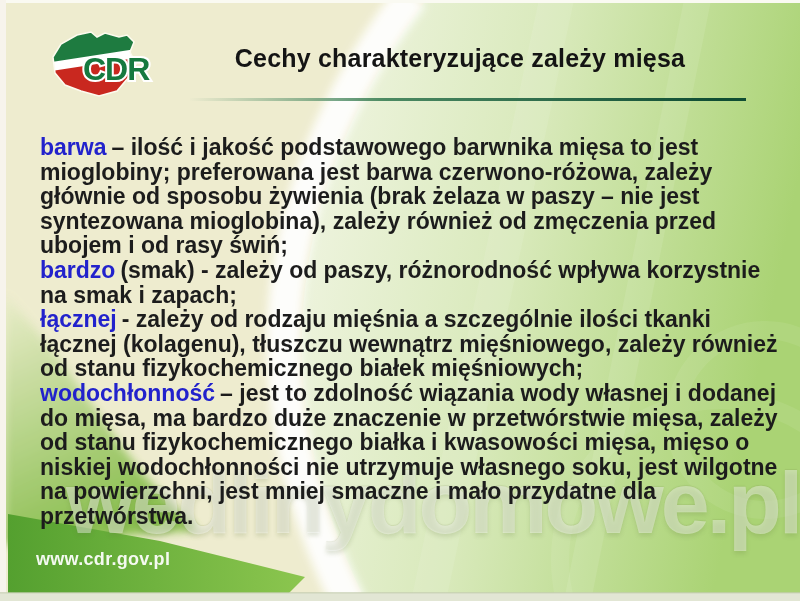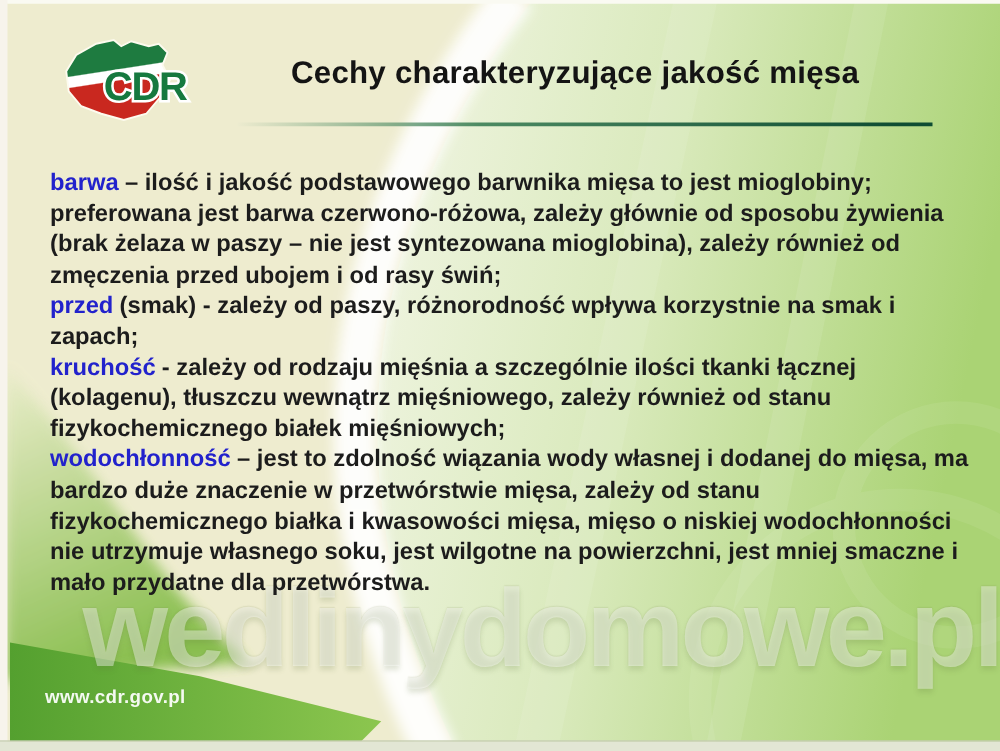--- a/index.html
+++ b/index.html
@@ -18,36 +18,36 @@
     text-align:center;font-size:25px;font-weight:bold;color:#141414;
     letter-spacing:0.2px;white-space:nowrap;
   }
   .title-rule{
     position:absolute;left:190px;top:98px;width:556px;height:3px;
     background:linear-gradient(to right, rgba(210,222,204,0.05), #4c8a62 35%, #0f4d33 95%, #0f4d33);
   }
 
   .content{
     position:absolute;left:40px;top:135px;width:744px;
-    font-size:19px;font-weight:bold;color:#1c1c1c;line-height:24.6px;
+    font-size:23px;font-weight:bold;color:#1c1c1c;line-height:24.6px;
   }
   .content p{margin:0;padding:0;}
   .term{color:#2222cc;margin-right:5px;}
 
   .watermark{
     position:absolute;left:66px;top:452px;width:760px;
     font-size:88px;font-weight:bold;letter-spacing:-3px;white-space:nowrap;
     color:rgba(255,255,255,0.40);
     text-shadow:0 3px 4px rgba(96,118,60,0.18), 0 -1px 1px rgba(120,135,80,0.15);
     pointer-events:none;
   }
 
   .footer-url{
     position:absolute;left:36px;top:549px;
-    font-size:15px;font-weight:600;color:rgba(255,255,255,0.93);
+    font-size:18px;font-weight:600;color:rgba(255,255,255,0.93);
     letter-spacing:0.3px;
   }
 </style>
 </head>
 <body>
 
 <svg class="bg" viewBox="0 0 800 601" preserveAspectRatio="none">
   <defs>
     <linearGradient id="gMain" x1="0" y1="0" x2="1" y2="0.25">
       <stop offset="0" stop-color="#f3f6e6"></stop>
@@ -105,23 +105,23 @@
         <stop offset="0.575" stop-color="#ffffff"></stop>
         <stop offset="0.59" stop-color="#c9281f"></stop>
         <stop offset="1" stop-color="#c9281f"></stop>
       </linearGradient>
     </defs>
     <path d="M30,8 L44,5 L50,10 L58,6 L72,10 L80,8 L87,15 L83,25 L89,37 L81,51 L70,64 L52,69 L34,64 L18,58 L8,46 L6,30 L14,17 Z" fill="url(#gFlag)" stroke="#fdfbef" stroke-width="1.5"></path>
     <text x="36" y="53" font-family="Liberation Sans, sans-serif" font-size="32" font-weight="bold" letter-spacing="-1" fill="#16793f" stroke="#ffffff" stroke-width="4" paint-order="stroke fill">CDR</text>
   </svg>
 </div>
 
-<div class="title">Cechy charakteryzujące jakość mięsa</div>
+<div class="title">Cechy charakteryzujące zależy mięsa</div>
 <div class="title-rule"></div>
 
 <div class="content">
   <p><span class="term">barwa</span><span class="rest">– ilość i jakość podstawowego barwnika mięsa to jest mioglobiny; preferowana jest barwa czerwono-różowa, zależy głównie od sposobu żywienia (brak żelaza w paszy – nie jest syntezowana mioglobina), zależy również od zmęczenia przed ubojem i od rasy świń;</span></p>
-  <p><span class="term">przed</span><span class="rest">(smak) - zależy od paszy, różnorodność wpływa korzystnie na smak i zapach;</span></p>
-  <p><span class="term">kruchość</span><span class="rest">- zależy od rodzaju mięśnia a szczególnie ilości tkanki łącznej (kolagenu), tłuszczu wewnątrz mięśniowego, zależy również od stanu fizykochemicznego białek mięśniowych;</span></p>
+  <p><span class="term">bardzo</span><span class="rest">(smak) - zależy od paszy, różnorodność wpływa korzystnie na smak i zapach;</span></p>
+  <p><span class="term">łącznej</span><span class="rest">- zależy od rodzaju mięśnia a szczególnie ilości tkanki łącznej (kolagenu), tłuszczu wewnątrz mięśniowego, zależy również od stanu fizykochemicznego białek mięśniowych;</span></p>
   <p><span class="term">wodochłonność</span><span class="rest">– jest to zdolność wiązania wody własnej i dodanej do mięsa, ma bardzo duże znaczenie w przetwórstwie mięsa, zależy od stanu fizykochemicznego białka i kwasowości mięsa, mięso o niskiej wodochłonności nie utrzymuje własnego soku, jest wilgotne na powierzchni, jest mniej smaczne i mało przydatne dla przetwórstwa.</span></p>
 </div>
 
 <div class="footer-url">www.cdr.gov.pl</div>
 
 </body></html>

